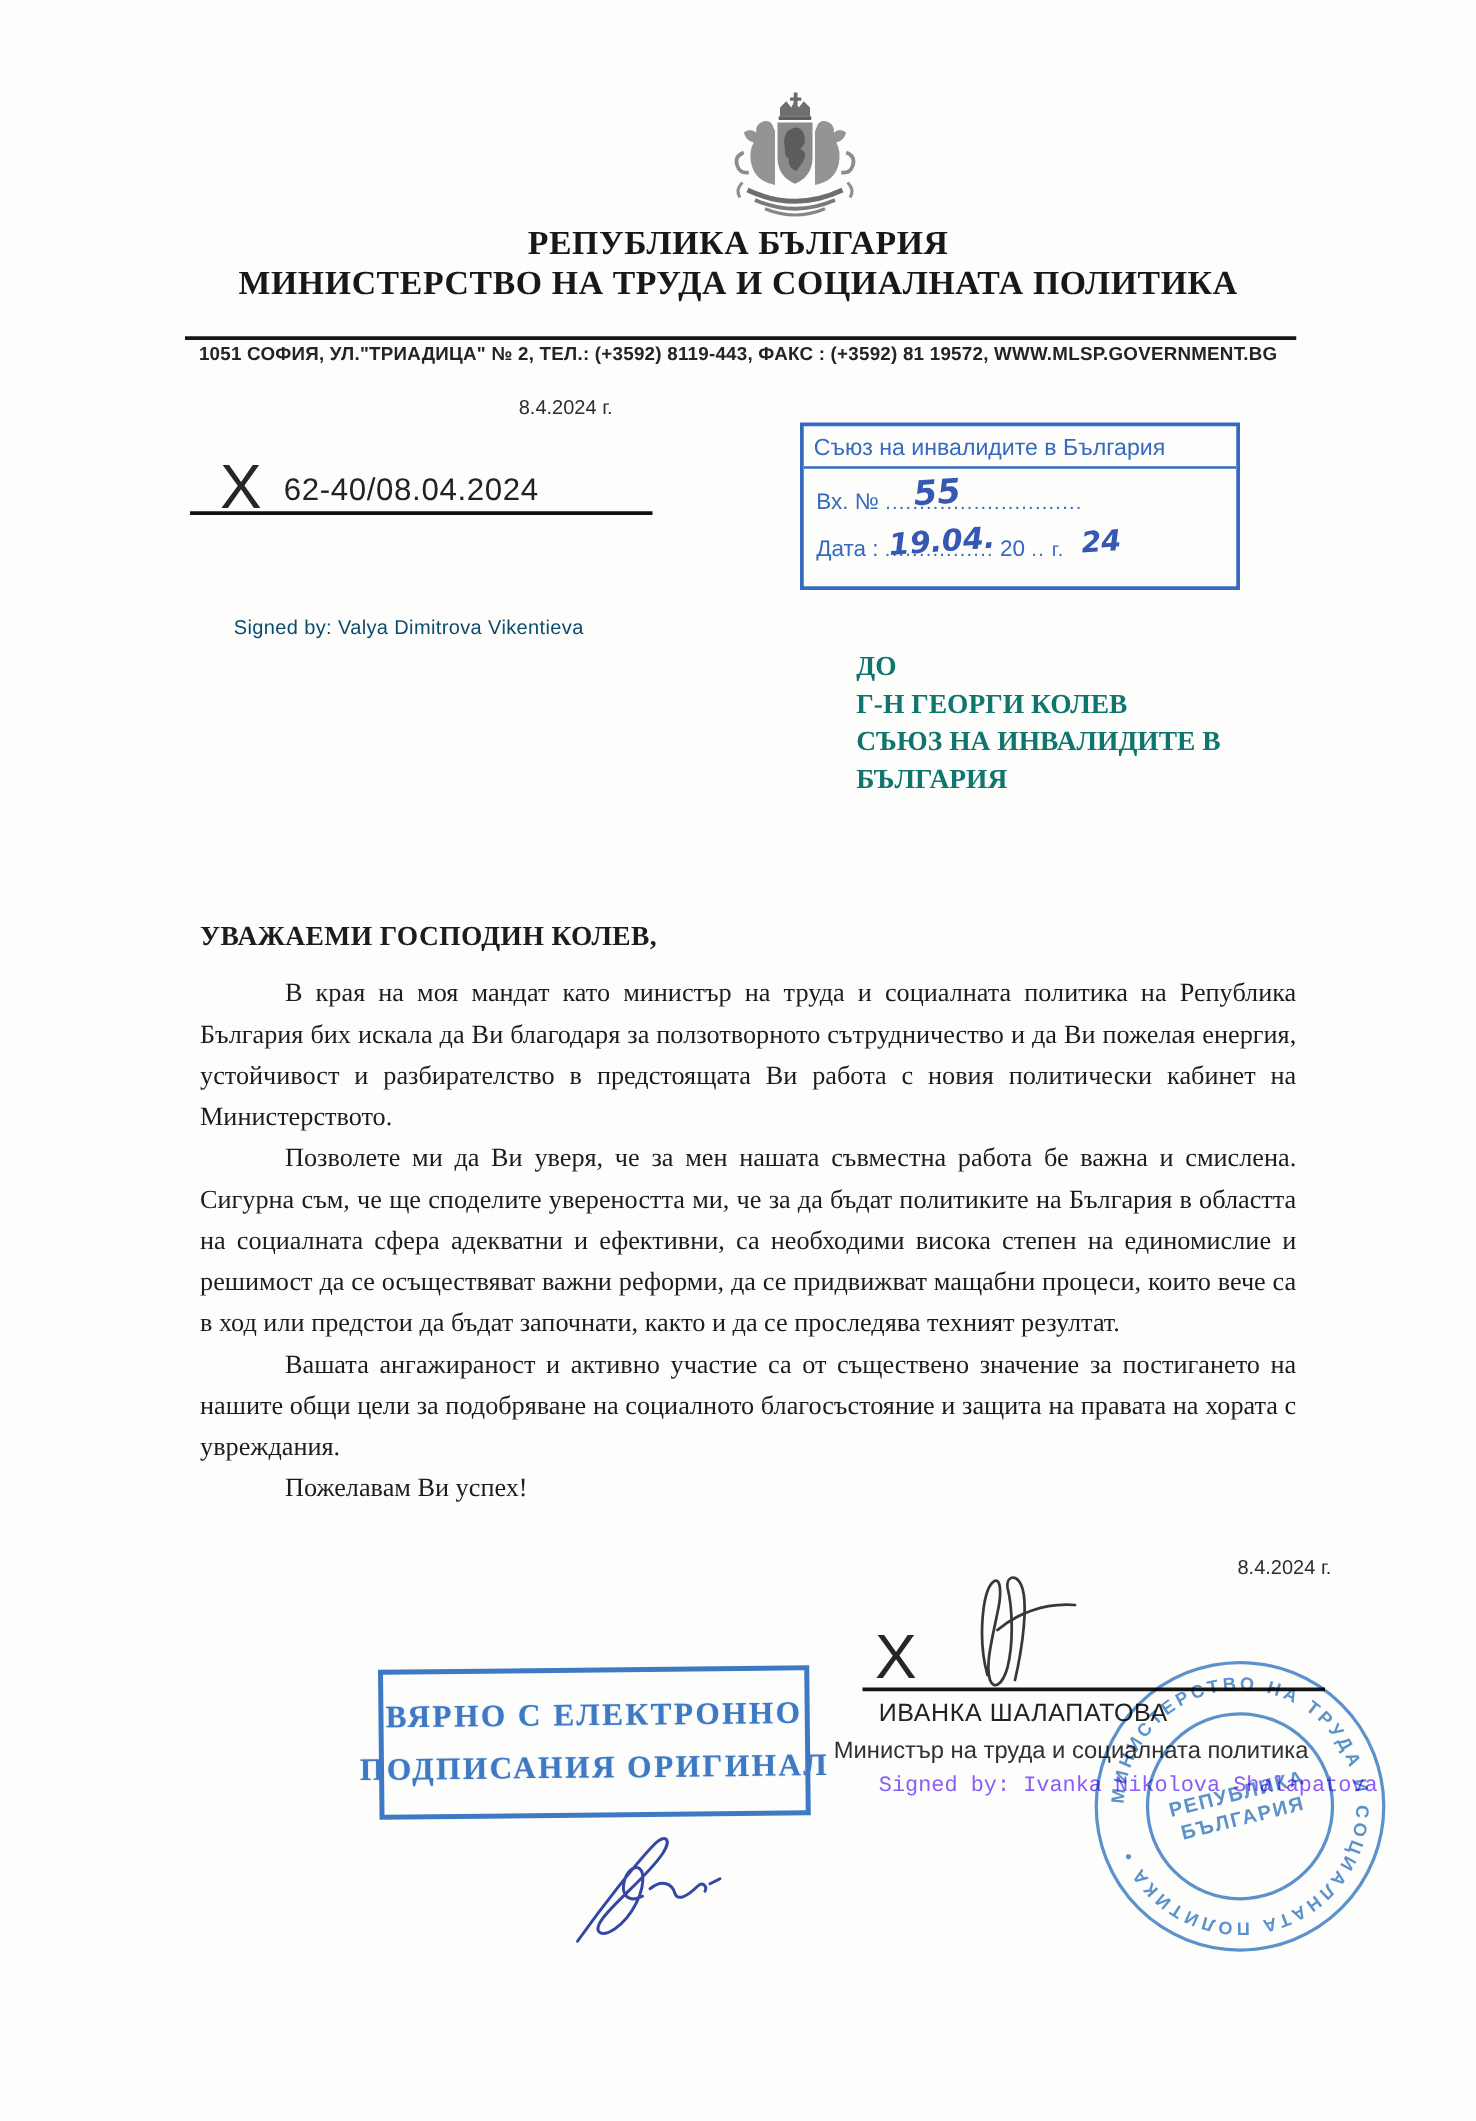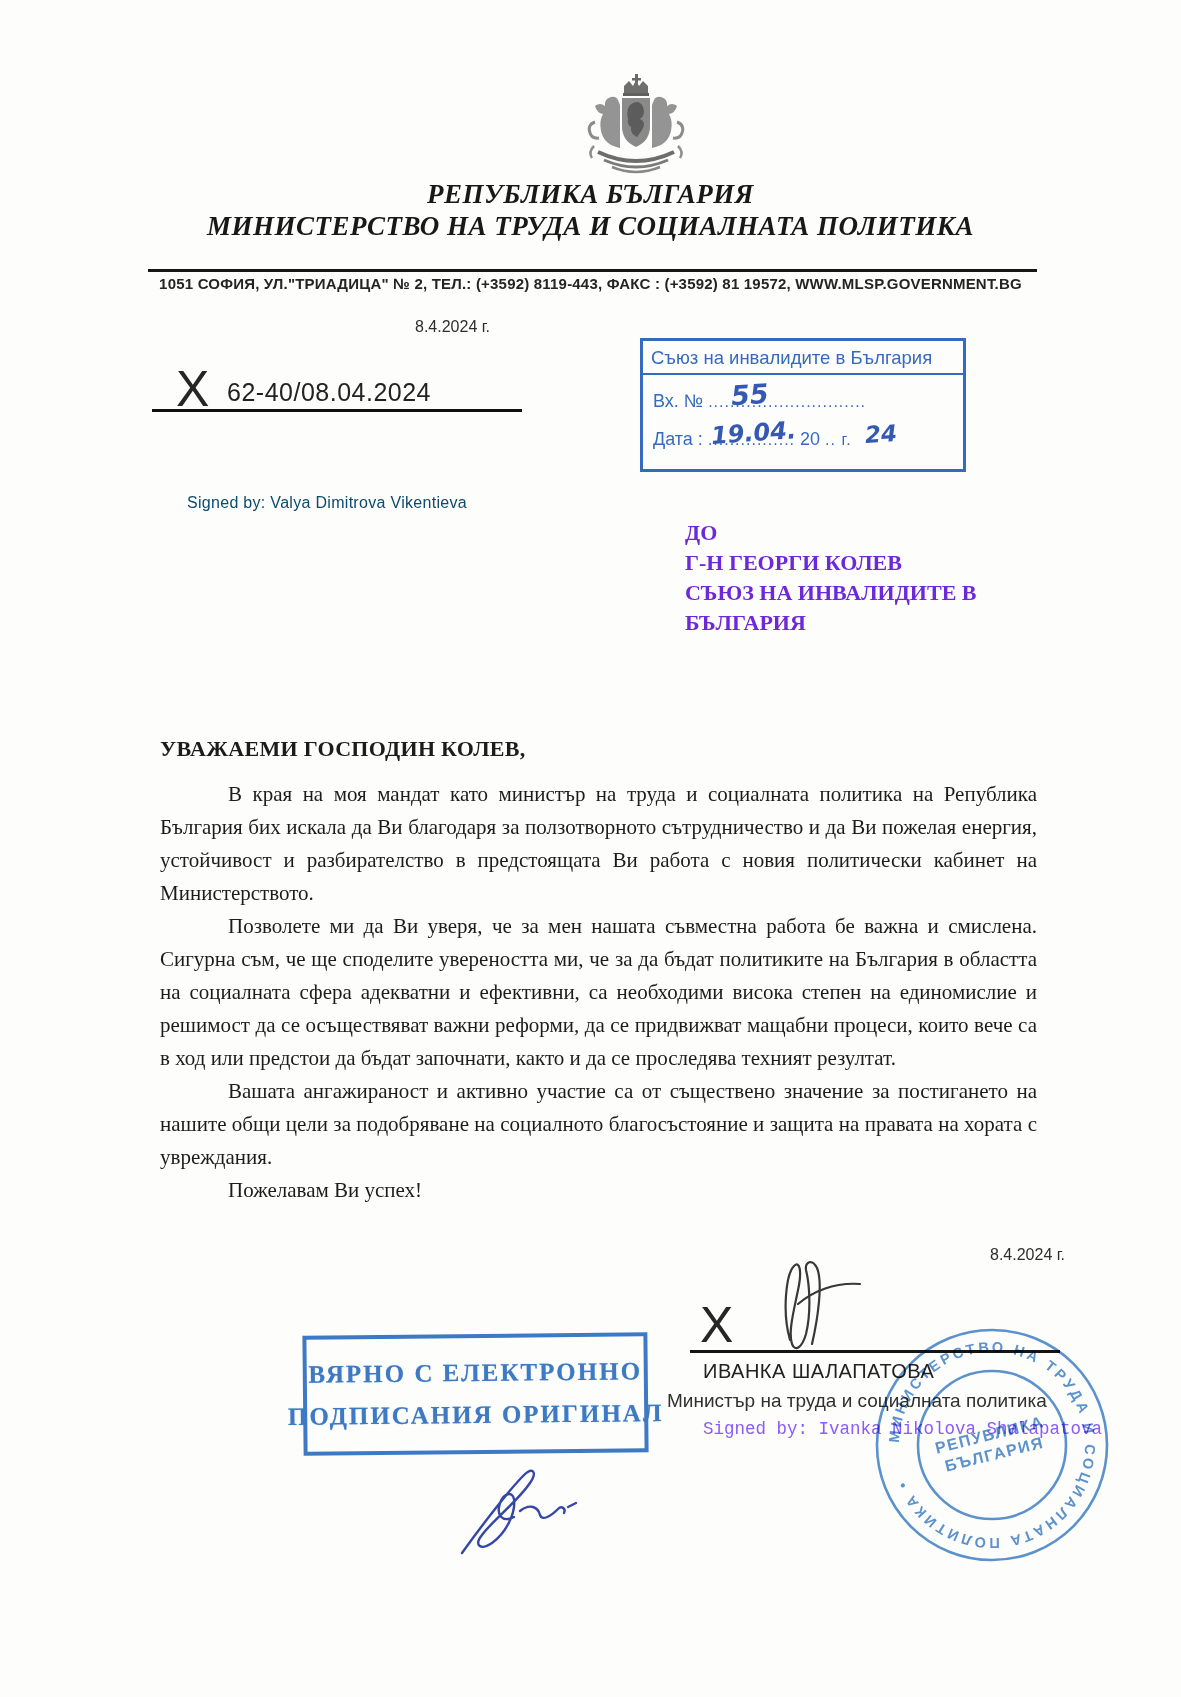--- a/index.html
+++ b/index.html
@@ -8,42 +8,42 @@
     position:relative; width:1181px; height:1697px; margin:0 auto;
     background:#fdfdfc; overflow:hidden; color:#1d1d1d;
   }
   .abs { position:absolute; }
 
   
   .coat { left:576px; top:72px; }
   .hdr-center { left:90px; top:178px; width:1001px; text-align:center; }
   .republic, .ministry {
     font-family:"Liberation Serif", serif; font-weight:bold;
-    font-size:27px; letter-spacing:.5px; color:#181818; line-height:32px;font-style:italic;
+    font-size:27px; letter-spacing:.5px; color:#181818; line-height:32px;
   }
   .cert {
     font-family:"Liberation Serif", serif; font-style:italic; font-weight:600;
     font-size:18px; color:#222; margin-top:3px; letter-spacing:.2px;
   }
   .hdr-rule { left:148px; top:269px; width:889px; height:3px; background:#161616; }
   .contact {
     left:90px; top:275px; width:1001px; text-align:center;
     font-size:15px; font-weight:600; color:#242424; letter-spacing:.2px;
   }
 
   .date-top { left:415px; top:318px; font-size:16px; color:#2e2e2e; }
 
   
   .reg-x { left:176px; top:360px; font-size:50px; color:#262626; }
   .reg-num { left:227px; top:378px; font-size:25px; color:#222; letter-spacing:.5px; }
   .reg-line { left:152px; top:409px; width:370px; height:3px; background:#111; }
 
   
   .in-stamp {
-    left:640px; top:338px; width:326px; height:134px;
+    left:640px; top:338px; width:352px; height:134px;
     border:3px solid #2c63bb; color:#2c63bb; opacity:.95;
   }
   .in-stamp .title {
     display:block; padding:6px 8px 4px 8px; font-size:18.5px;
     border-bottom:2px solid #2c63bb; white-space:nowrap;
   }
   .in-row { position:absolute; left:10px; font-size:18px; white-space:nowrap; }
   .row-num { top:50px; }
   .row-date { top:88px; }
   .dots { letter-spacing:1px; font-size:16px; }
@@ -53,21 +53,21 @@
   }
   .hand-num { position:absolute; left:78px; top:-12px; }
   .hand-date { position:absolute; left:58px; top:-10px; font-size:24px; }
   .hand-year { position:absolute; left:212px; top:-8px; font-size:23px; }
   .row-rel { position:relative; display:inline-block; }
 
   .signed-by-1 { left:187px; top:494px; font-size:16px; color:#0c4a6e; letter-spacing:.3px; }
 
   
   .recipient { left:685px; top:518px; font-family:"Liberation Serif", serif;
-    font-weight:bold; font-size:22px; line-height:30px; color:#6d28d9; }
+    font-weight:bold; font-size:22px; line-height:30px; color:#0f766e; }
 
   
   .letter { left:160px; top:736px; width:877px;
     font-family:"Liberation Serif", serif; font-size:21px; color:#1c1c1c; }
   .salut { font-weight:bold; font-size:22px; margin-bottom:16px; letter-spacing:.3px; }
   .letter p { text-align:justify; text-indent:68px; line-height:33px; }
   .closing { text-indent:68px; line-height:33px; }
 
   
   .date-bottom { left:990px; top:1246px; font-size:16px; color:#2e2e2e; }

